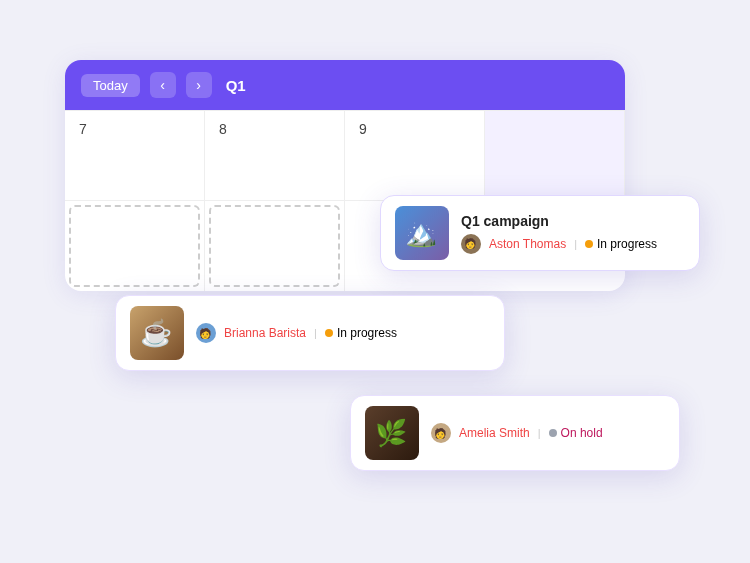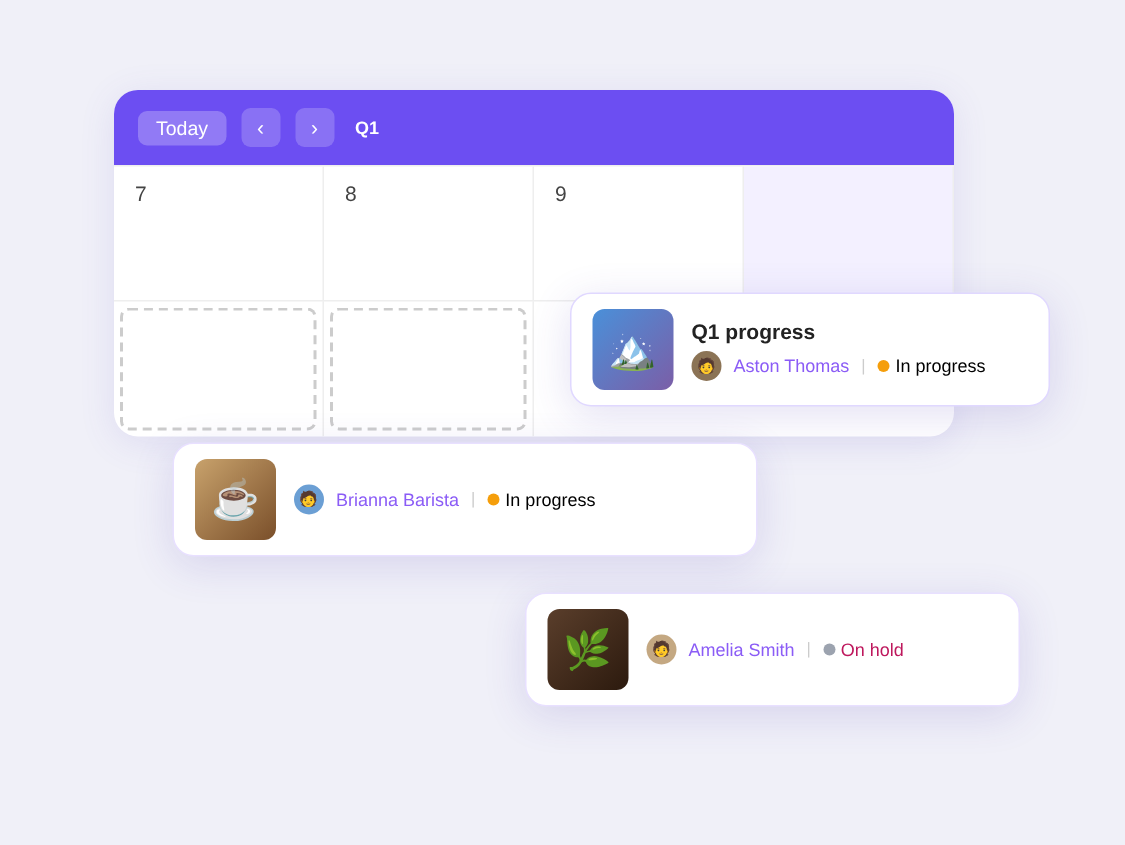--- a/index.html
+++ b/index.html
@@ -10,21 +10,21 @@
       background: #f0f0f8;
       font-family: -apple-system, BlinkMacSystemFont, 'Segoe UI', sans-serif;
       position: relative;
       overflow: hidden;
     }
 
     
     .calendar-widget {
       position: absolute;
       top: 60px;
-      left: 76px;
+      left: 65px;
       width: 560px;
       background: #fff;
       border-radius: 16px;
       box-shadow: 0 4px 24px rgba(100,80,200,0.12);
       overflow: hidden;
     }
 
     .calendar-header {
       background: #6c4ef2;
       padding: 12px 16px;
@@ -53,21 +53,21 @@
       height: 26px;
       display: flex;
       align-items: center;
       justify-content: center;
       font-size: 14px;
       cursor: pointer;
     }
 
     .quarter-label {
       color: #fff;
-      font-size: 12px;
+      font-size: 15px;
       font-weight: 600;
       margin-left: 4px;
     }
 
     .calendar-grid {
       display: grid;
       grid-template-columns: repeat(4, 1fr);
       border-top: 1px solid #eee;
     }
 
@@ -192,21 +192,21 @@
       flex-shrink: 0;
       overflow: hidden;
     }
 
     .avatar-aston { background: #8b7355; }
     .avatar-brianna { background: #6b9fd4; }
     .avatar-amelia { background: #c4a882; }
 
     .person-name {
       font-size: 12px;
-      color: #8b5cf6;
+      color: #ef4444;
       text-align: center;
     }
 
     .divider {
       color: #ccc;
       font-size: 11px;
     }
 
     .status-badge {
       display: flex;
@@ -252,21 +252,21 @@
     </div>
     <div class="calendar-cell"></div>
   </div>
 </div>
 
 <div class="task-card card-q1-campaign">
   <div class="card-thumb thumb-q1">
     <span>🏔️</span>
   </div>
   <div class="card-info">
-    <div class="card-title">Q1 progress</div>
+    <div class="card-title">Q1 campaign</div>
     <div class="card-meta">
       <div class="avatar avatar-aston">🧑</div>
       <span class="person-name">Aston Thomas</span>
       <span class="divider">|</span>
       <div class="status-badge">
         <div class="status-dot dot-progress"></div>
         <span class="status-text-progress">In progress</span>
       </div>
     </div>
   </div>

